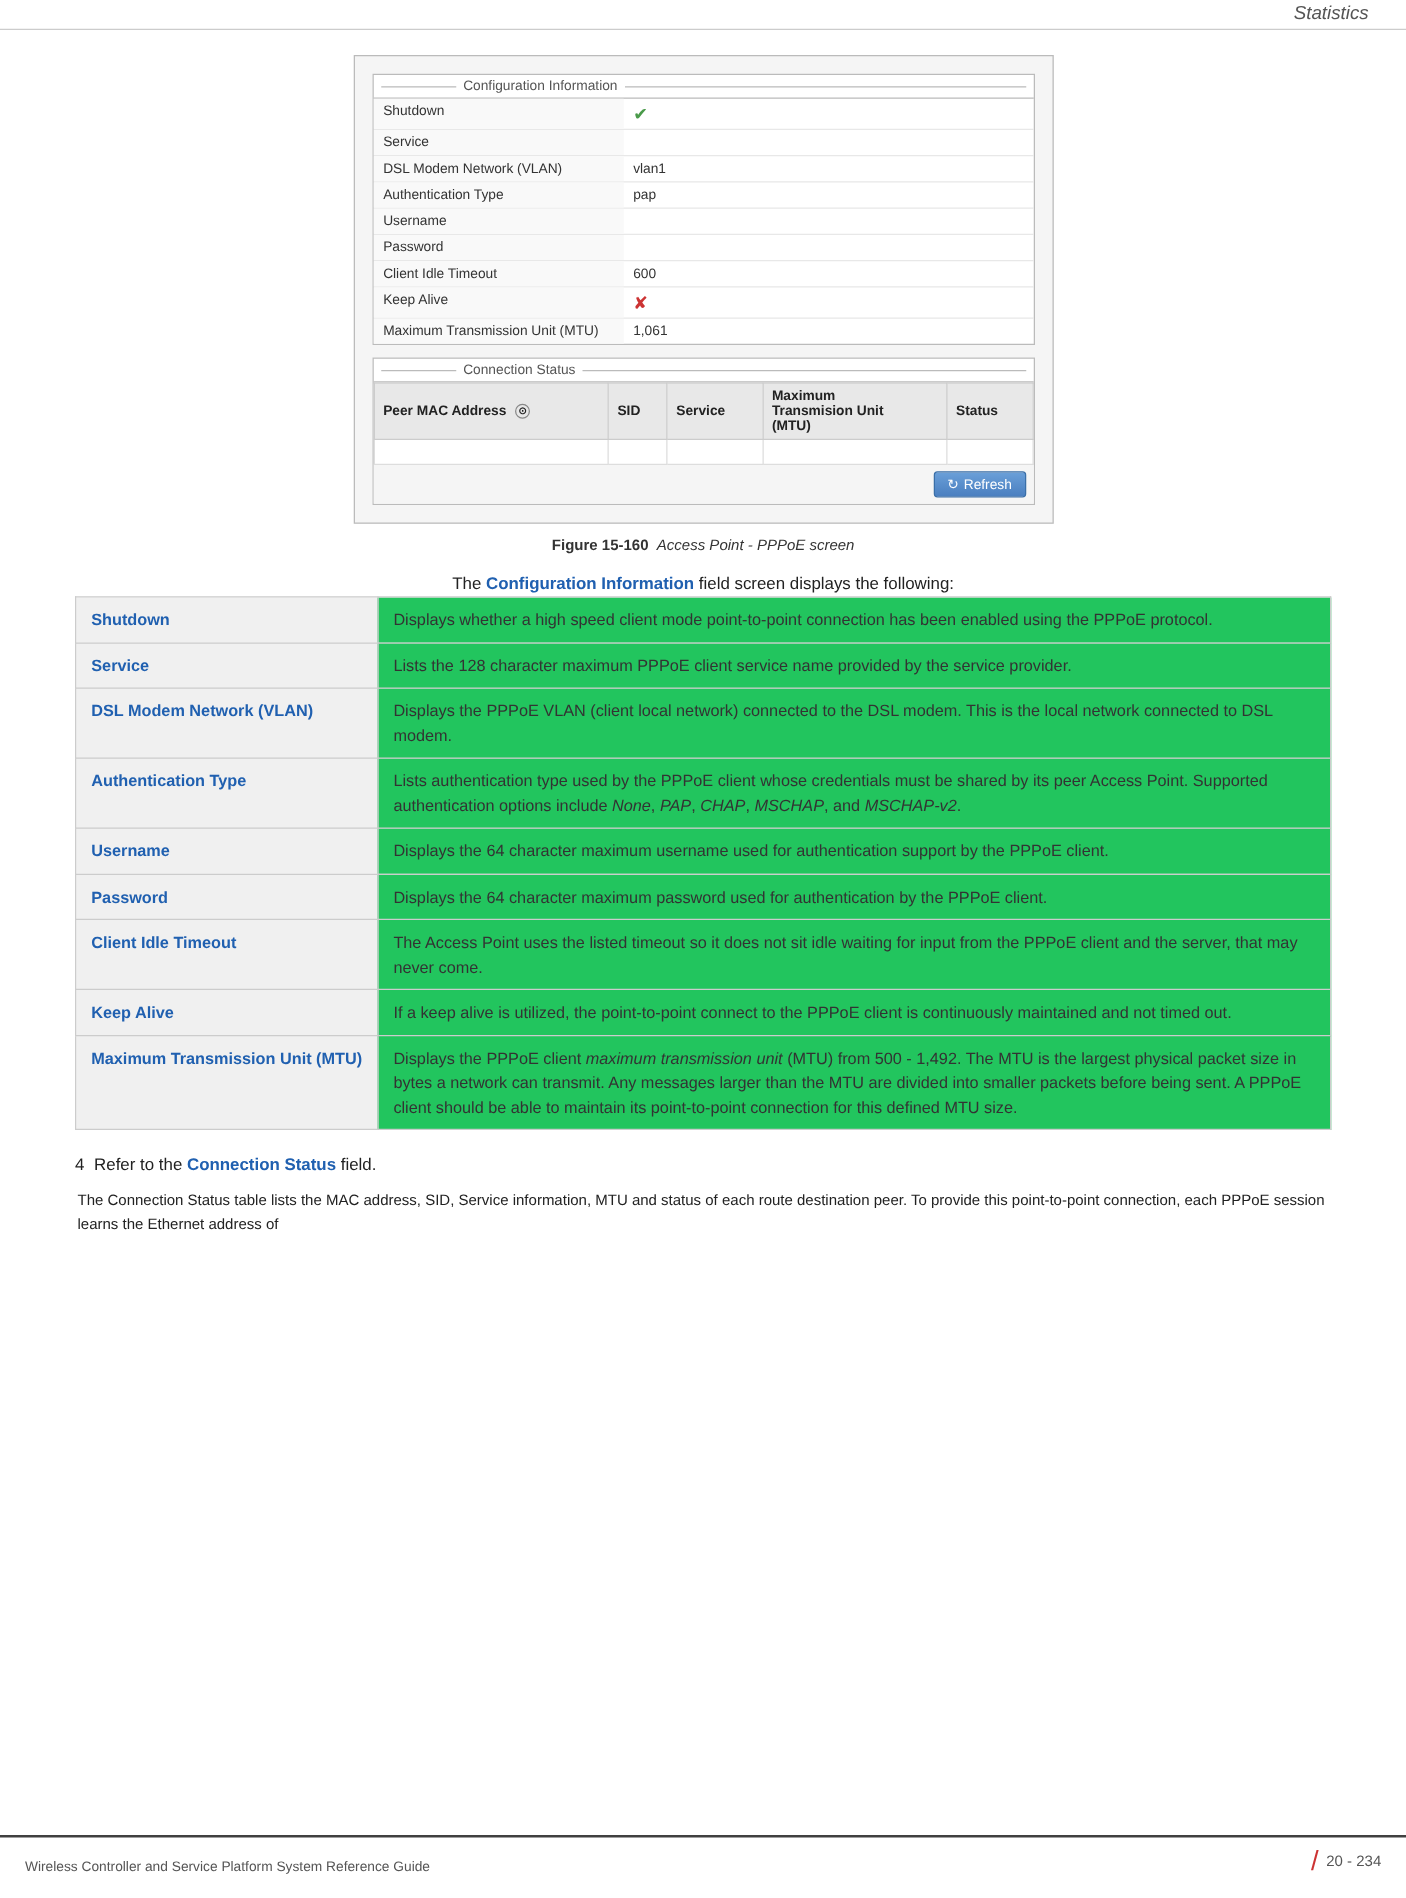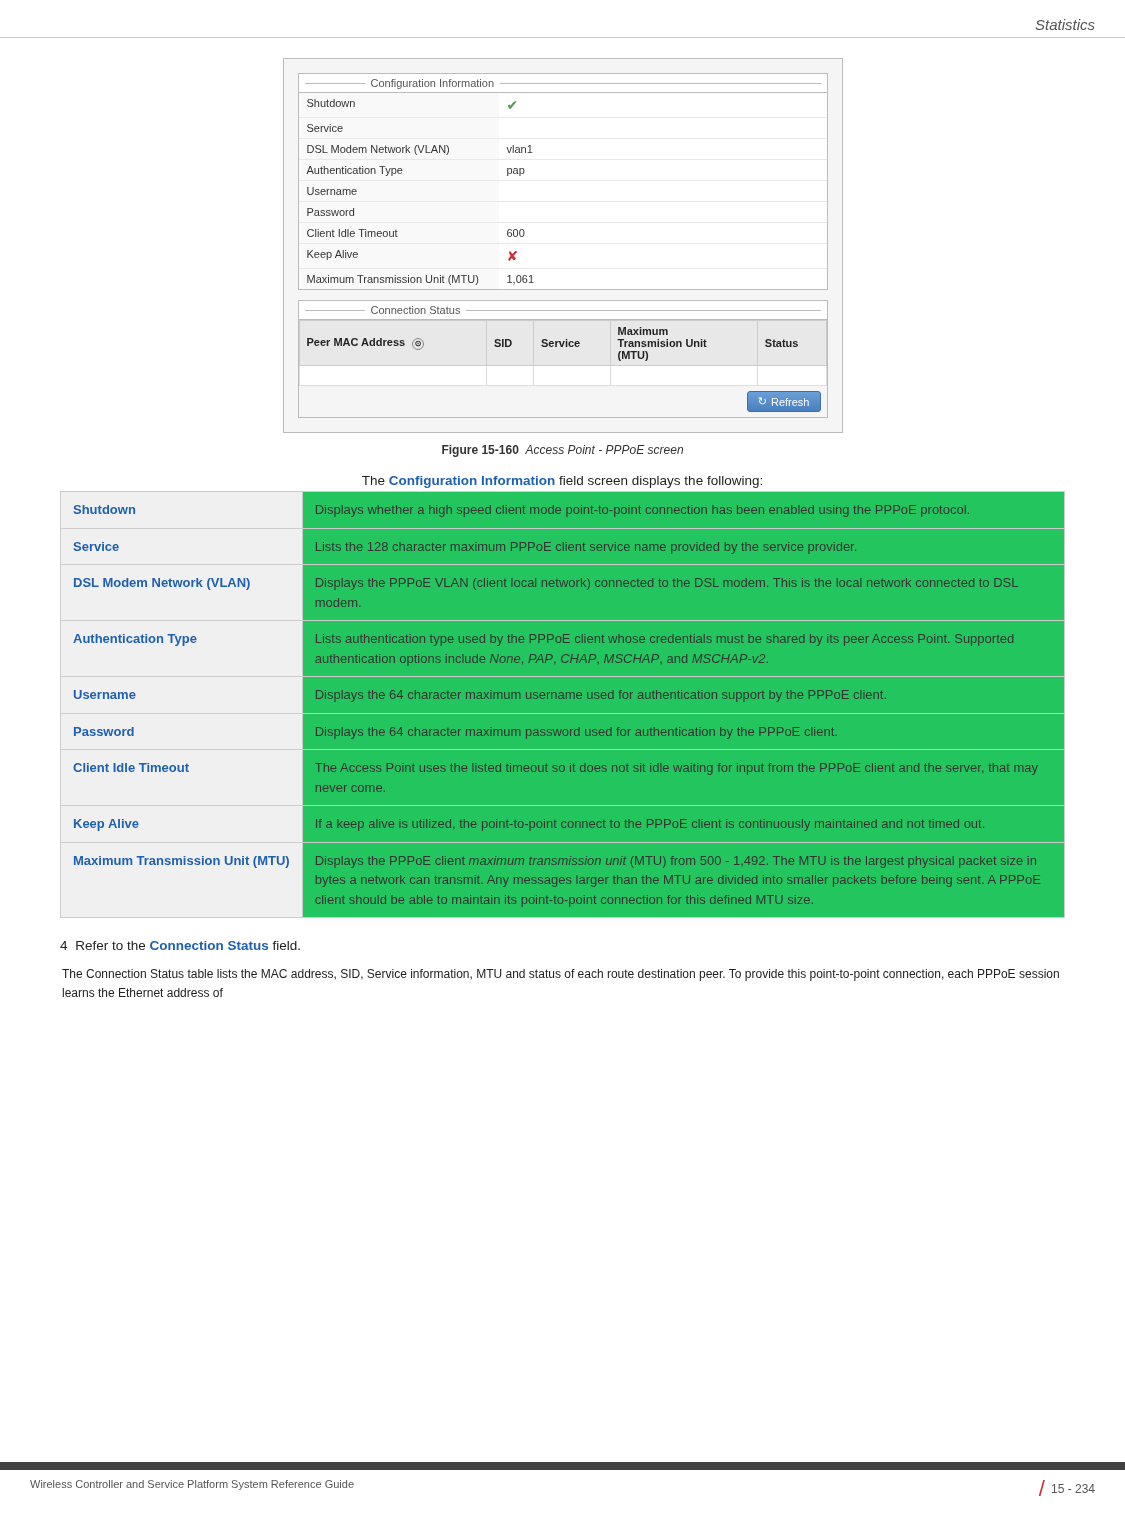--- a/index.html
+++ b/index.html
@@ -10,21 +10,21 @@
       background: #fff;
       width: 1125px;
       min-height: 1518px;
       position: relative;
     }
 
     
     .page-header {
       display: flex;
       justify-content: flex-end;
-      padding: 16px 30px 4px 30px;
+      padding: 2px 30px 4px 30px;
       border-bottom: 1px solid #ccc;
       text-align: right;
     }
     .page-header-title {
       font-size: 15px;
       color: #555;
       font-style: italic;
     }
 
     
@@ -232,23 +232,23 @@
     }
 
     
     .page-footer {
       position: absolute;
       bottom: 18px;
       left: 0;
       right: 0;
       display: flex;
       justify-content: space-between;
-      align-items: flex-start;
-      padding: 0 30px;
-      border-top: 8px solid #404040;
+      align-items: flex-end;
+      padding: 0 20px;
+      border-top: 2px solid #404040;
       padding-top: 8px;
     }
     .footer-left {
       font-size: 11px;
       color: #555;
     }
     .footer-right {
       font-size: 12px;
       color: #555;
       display: flex;
@@ -407,15 +407,15 @@
     <span>Refer to the </span><span class="highlight-blue">Connection Status</span><span> field.</span>
   </p>
   <p class="body-text">The Connection Status table lists the MAC address, SID, Service information, MTU and status of each route destination peer. To provide this point-to-point connection, each PPPoE session learns the Ethernet address of</p>
 
 </div>
 
 <div class="page-footer">
   <span class="footer-left">Wireless Controller and Service Platform System Reference Guide</span>
   <div class="footer-right">
     <span class="footer-slash">/</span>
-    <span>15 - 234</span>
+    <span>20 - 234</span>
   </div>
 </div>
 
 </body></html>

